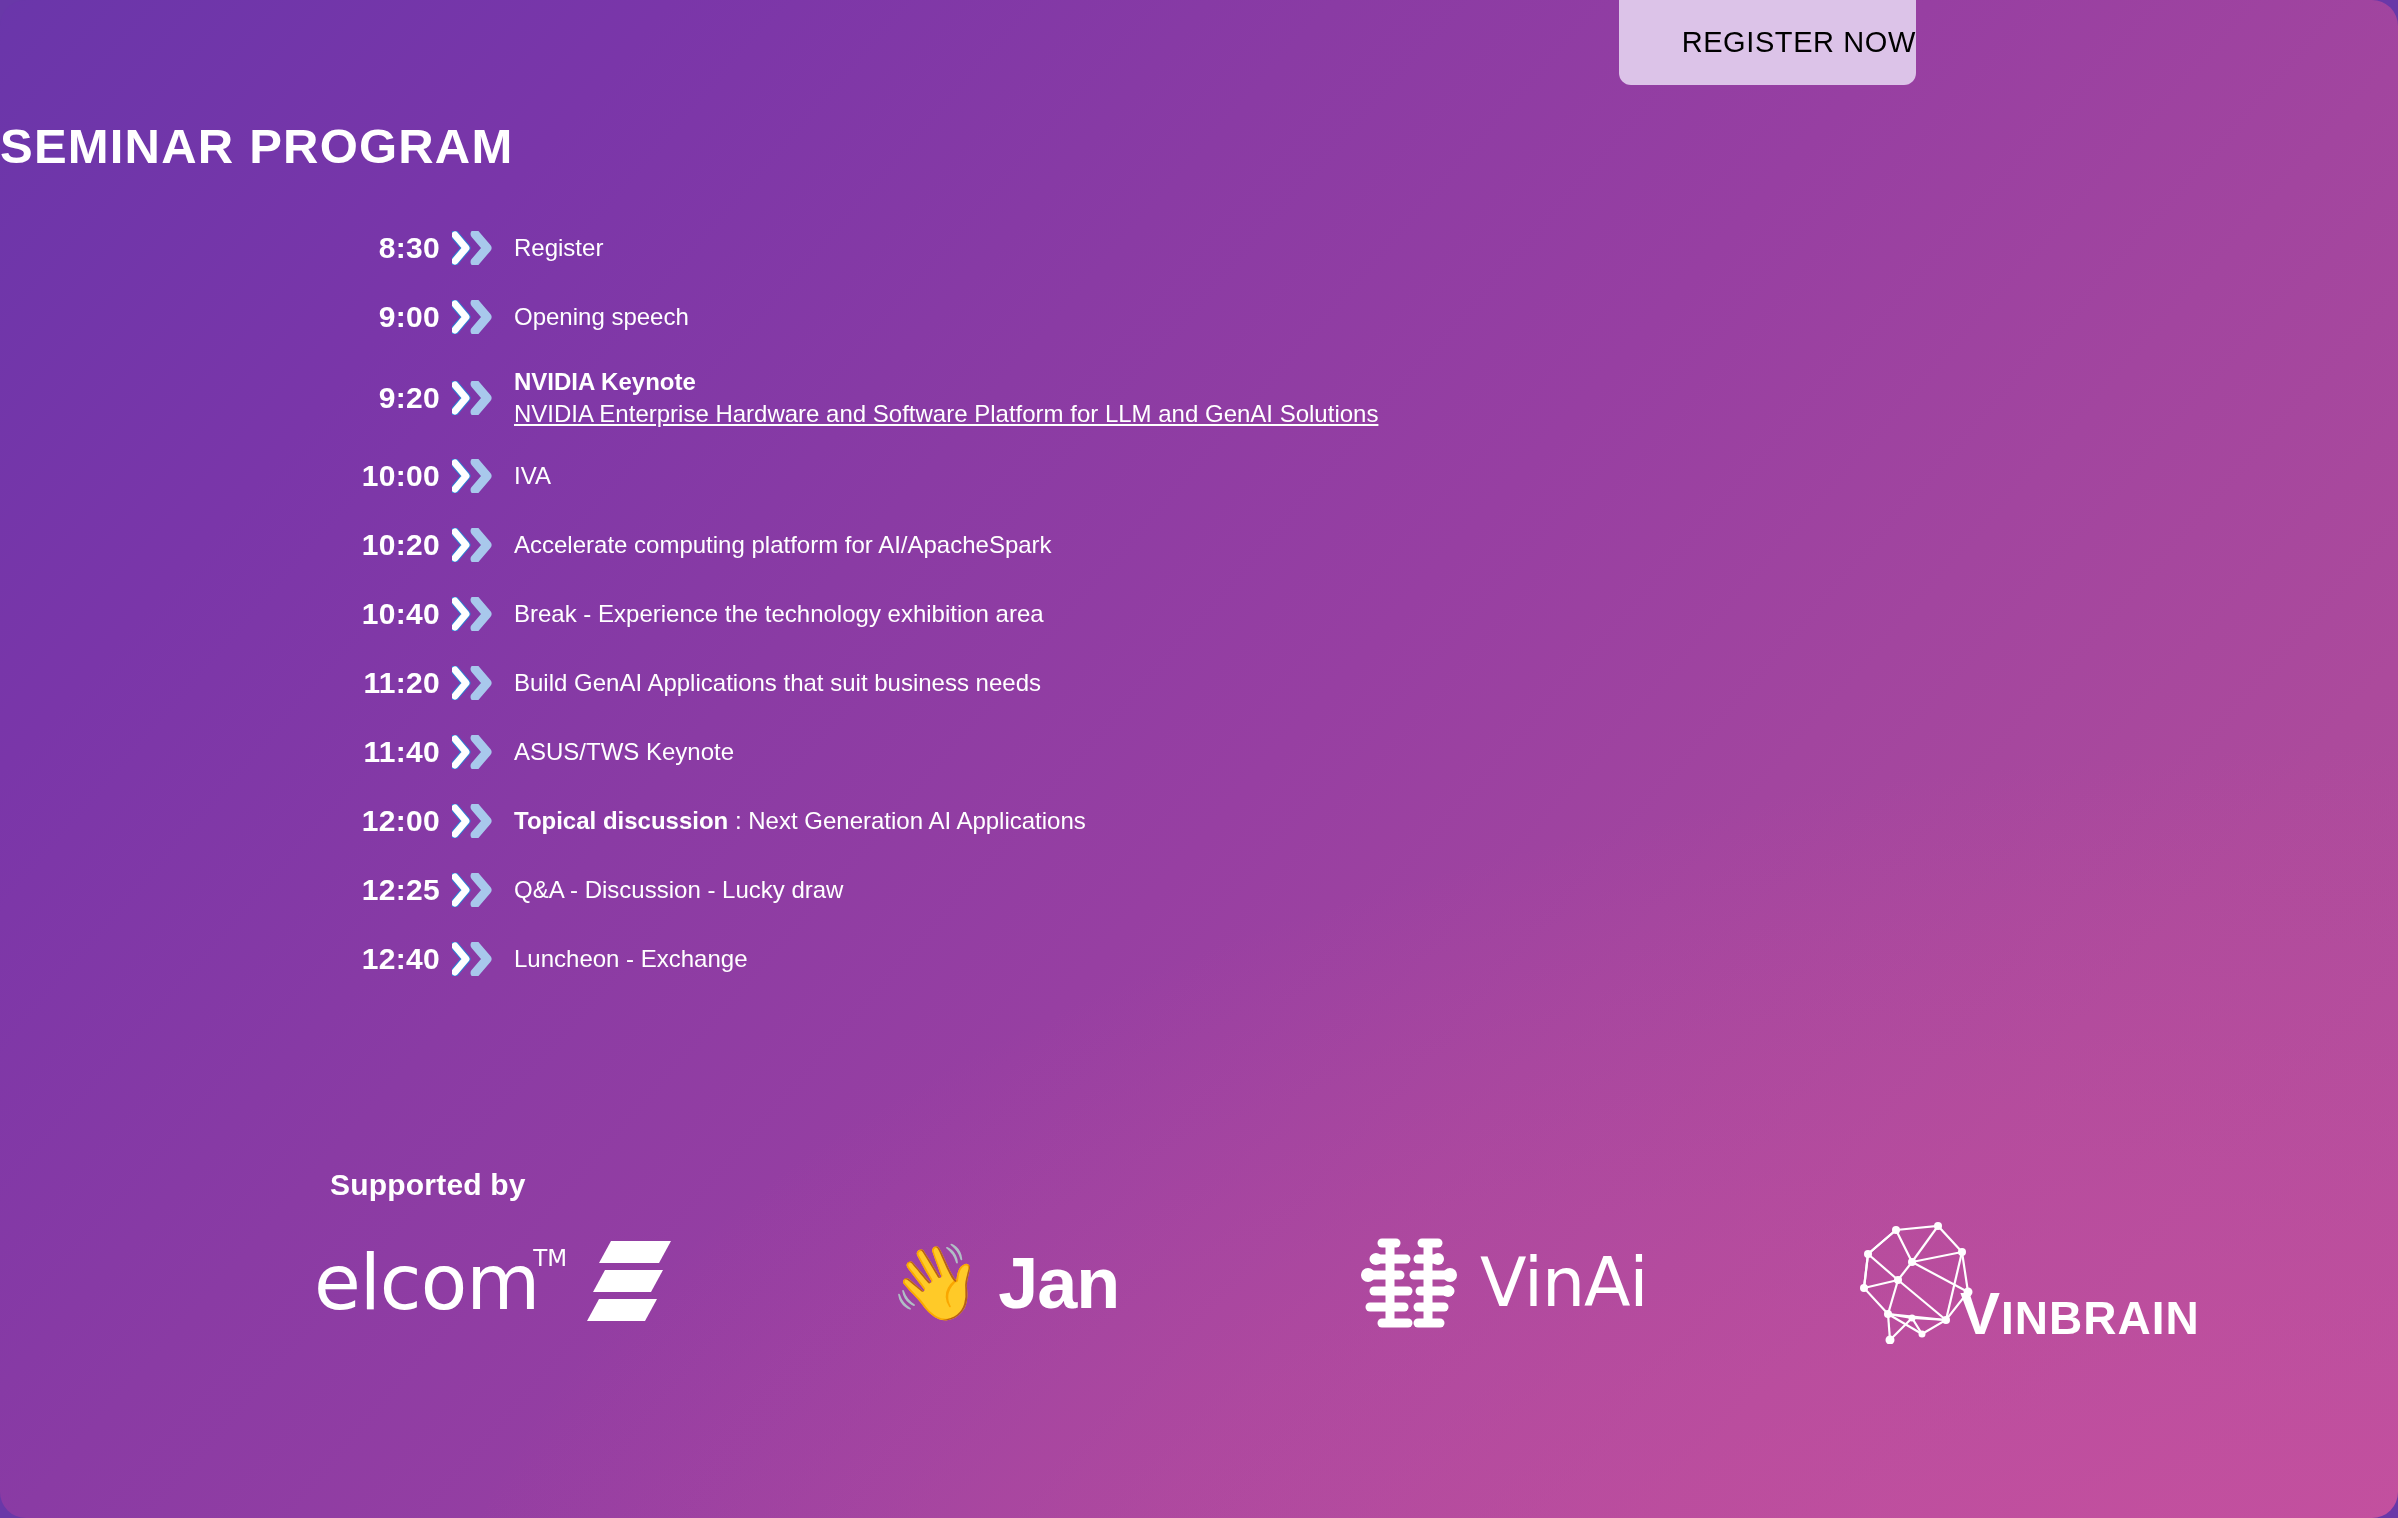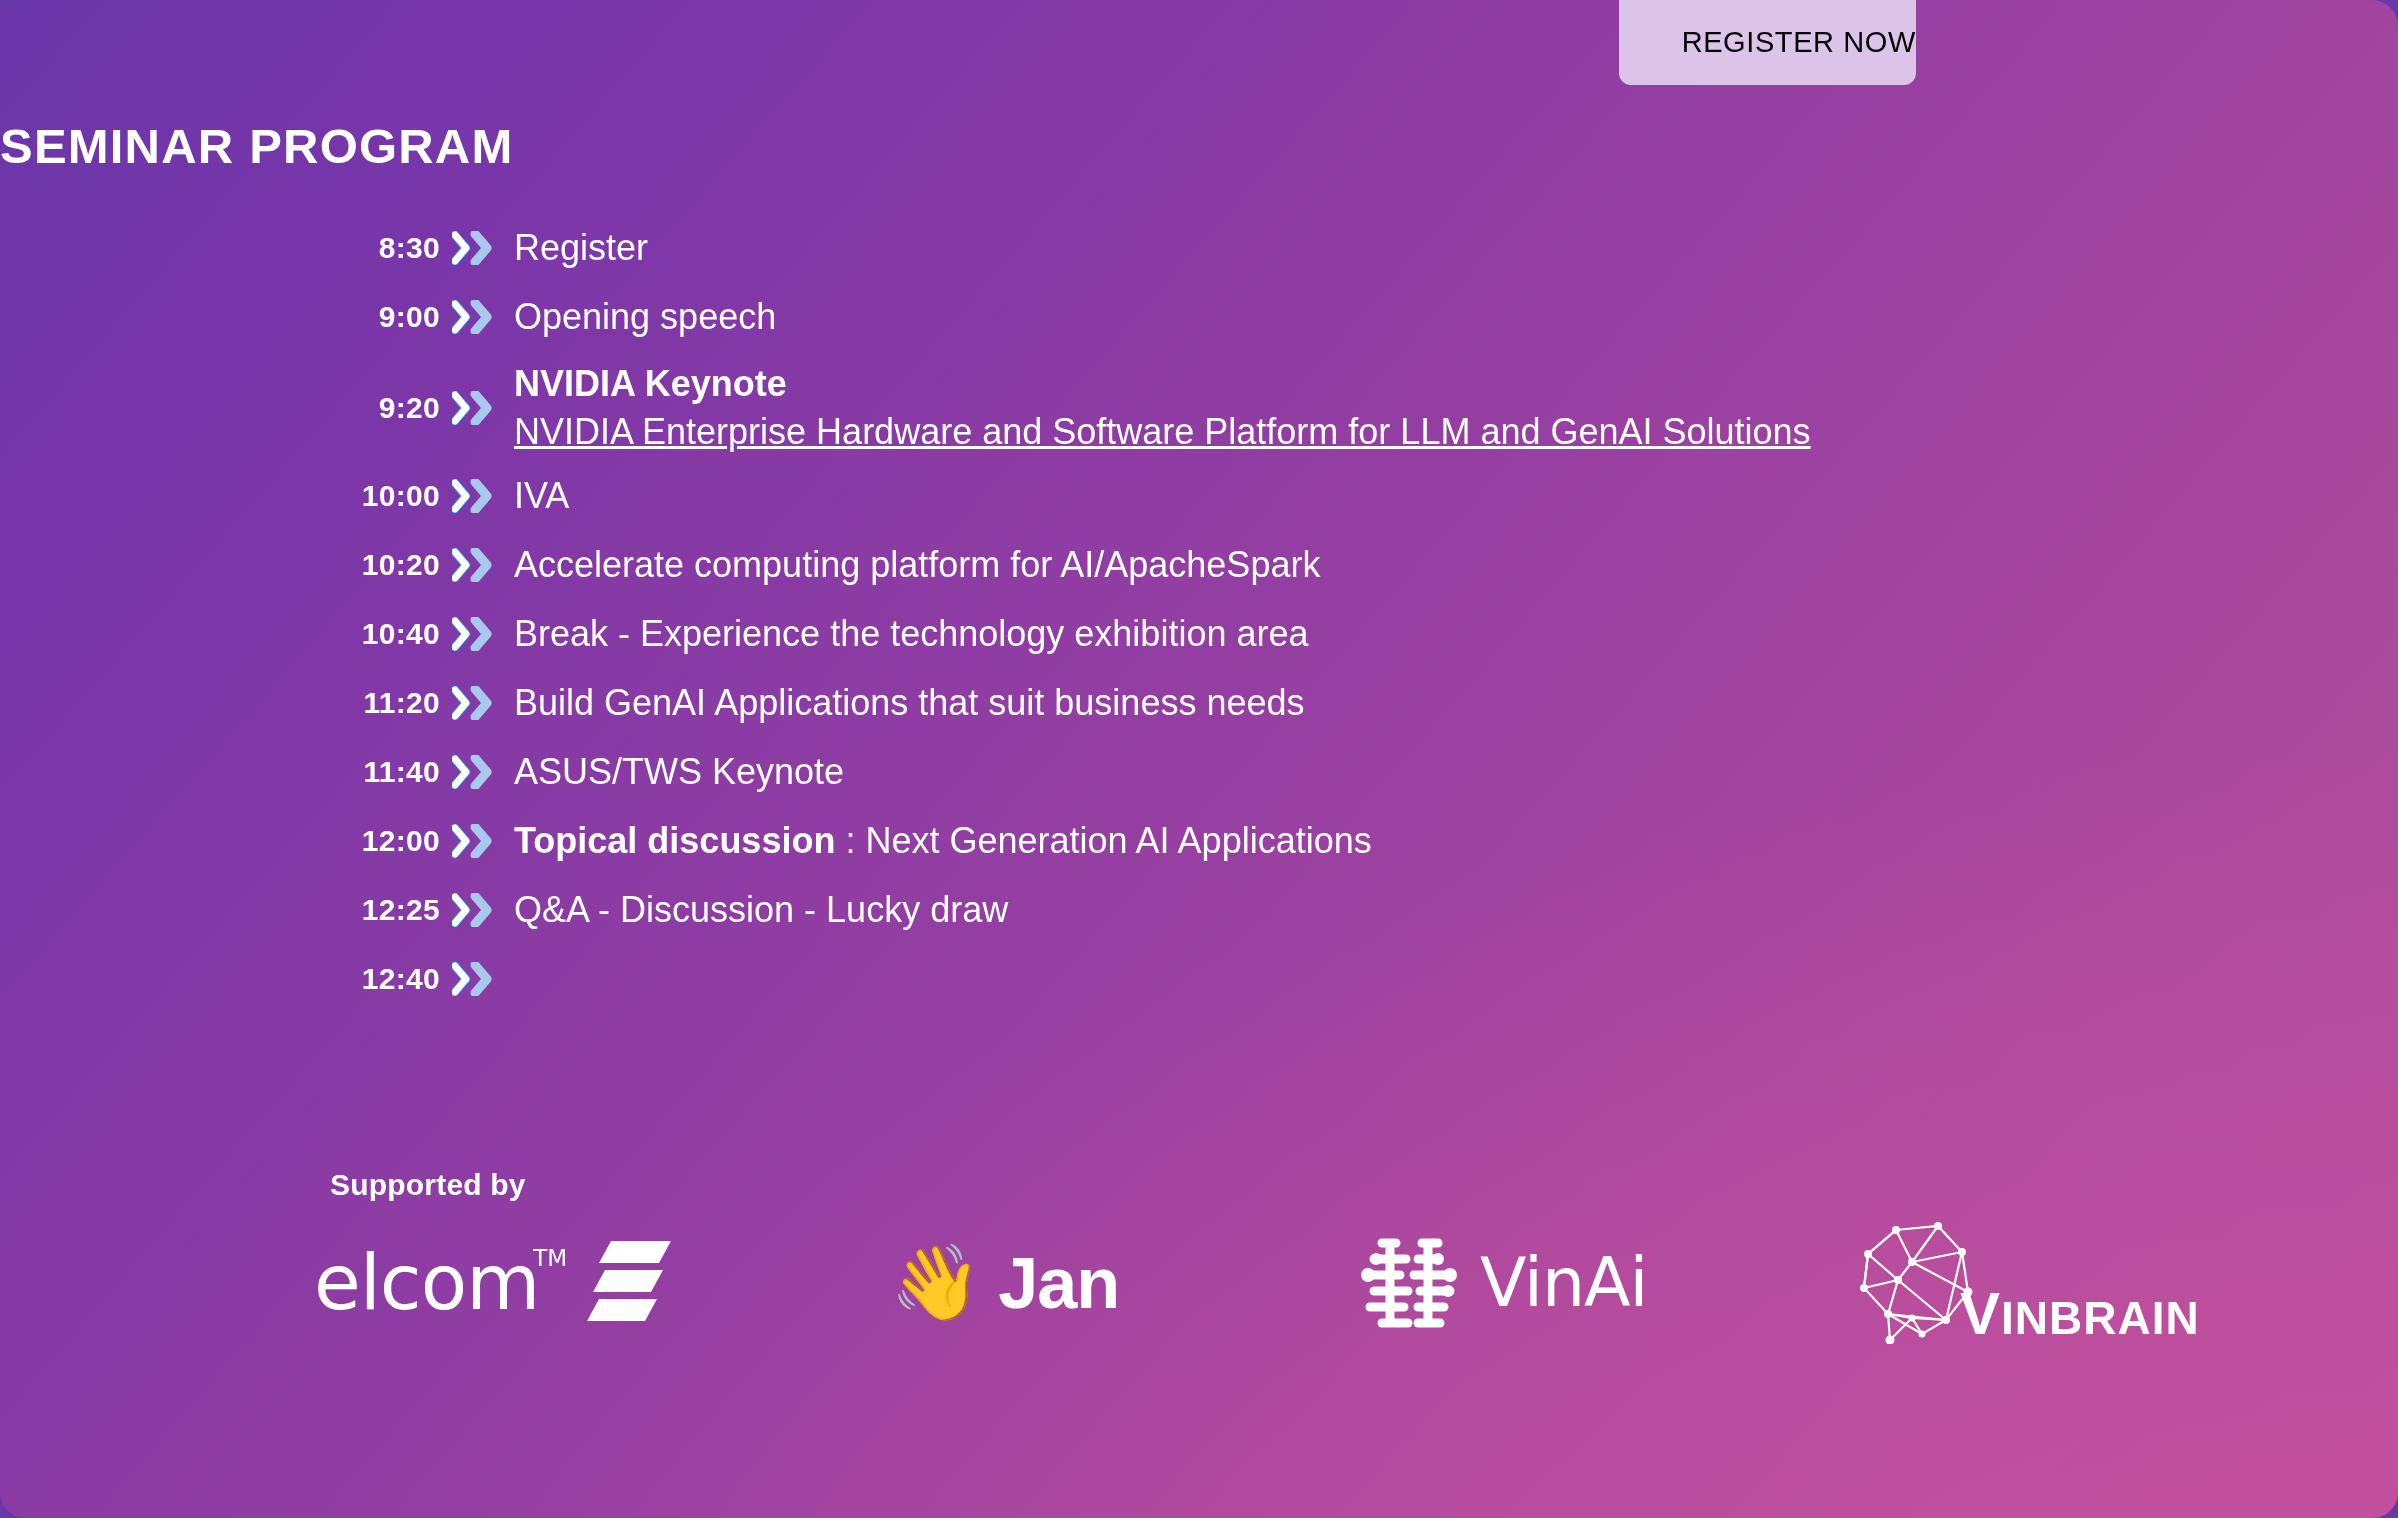--- a/index.html
+++ b/index.html
@@ -98,21 +98,21 @@
     width:70px;
     display:flex;
     justify-content:center;
     align-items:center;
   }
   .row-chevron svg { display:block; }
 
   .row-content {
     flex:1 1 auto;
     color:#ffffff;
-    font-size:36px;
+    font-size:24px;
     font-weight:400;
     line-height:1.34;
     padding-left:4px;
   }
   .row-title-bold { font-weight:700; display:block; }
   .row-sub { display:block; font-weight:400;text-decoration:underline; }
   .inline-bold { font-weight:700; }
 
   
   #supported-by-label {
@@ -336,20 +336,21 @@
 
     <div class="program-row">
       <div class="row-time">12:40</div>
       <div class="row-chevron">
         <svg width="46" height="34" viewBox="0 0 46 34">
             <path d="M2 3 L14 17 L2 31" fill="none" stroke="#2E7FD4" stroke-width="9" stroke-linecap="round" stroke-linejoin="round"></path>
             <path d="M3 4 L14 17 L3 30" fill="none" stroke="#FFFFFF" stroke-width="7" stroke-linecap="round" stroke-linejoin="round"></path>
             <path d="M23 3 L35 17 L23 31" fill="none" stroke="#A8C8EC" stroke-width="9" stroke-linecap="round" stroke-linejoin="round"></path>
           </svg>
       </div>
+      <div class="row-content">Luncheon - Exchange</div>
     </div>
 
   </div>
 
   <div id="supported-by-label">Supported by</div>
 
   <div id="logo-strip">
 
     <div class="logo-cell elcom">
       <span class="elcom-word"><span>elcom</span><span class="elcom-tm">TM</span></span>

